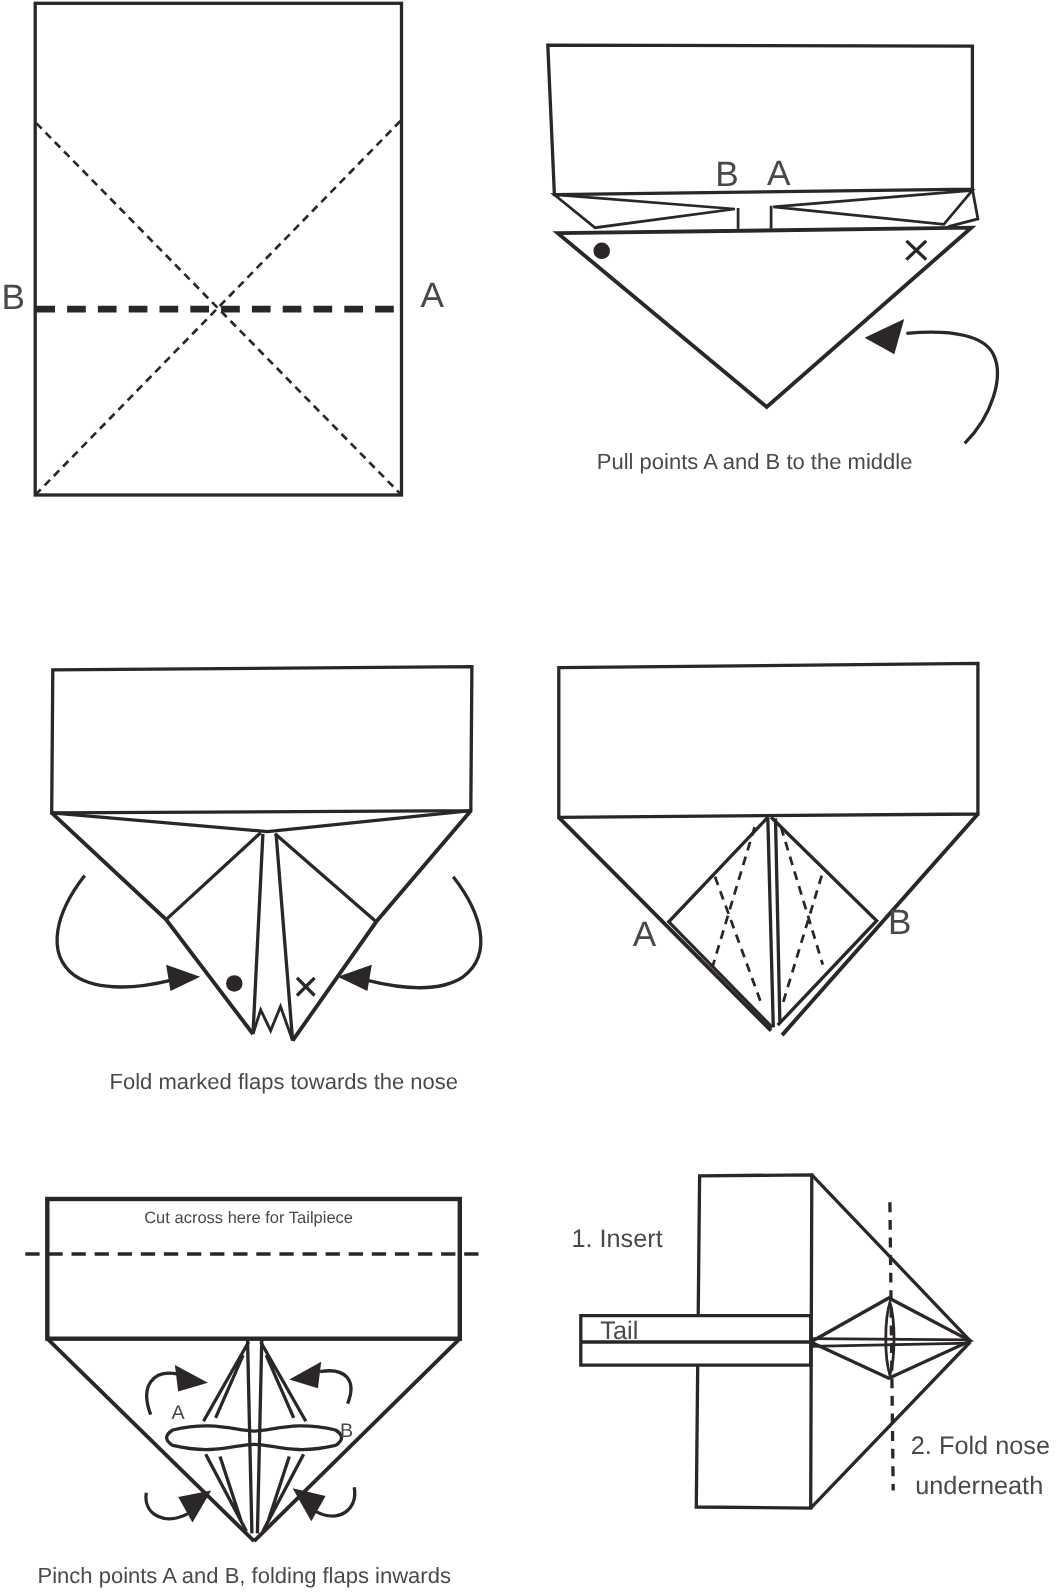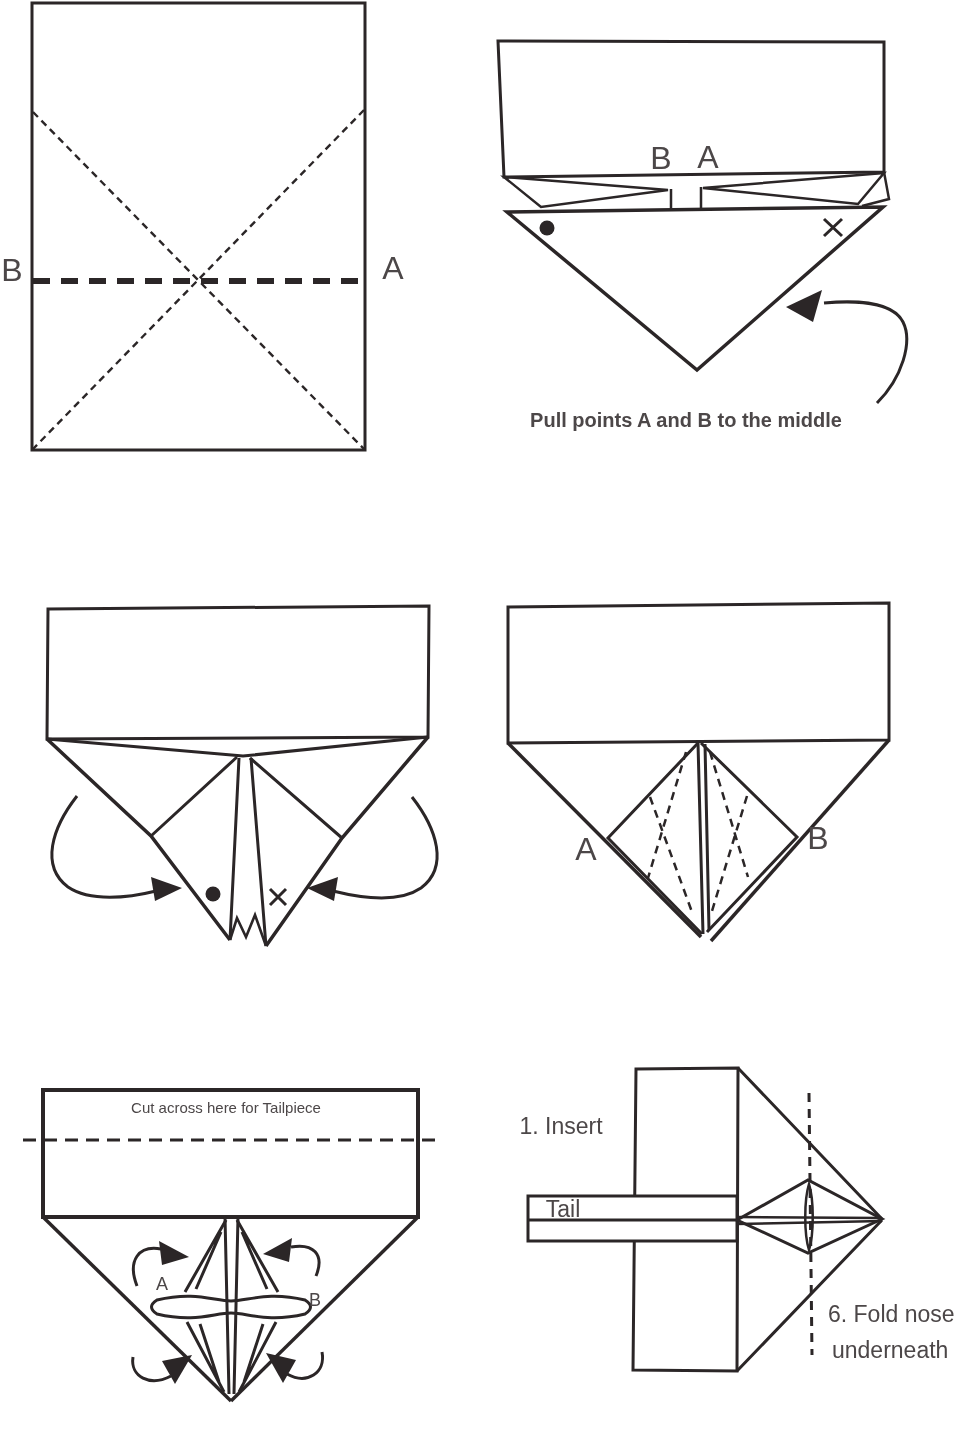--- a/index.html
+++ b/index.html
@@ -5,21 +5,21 @@
   html,body{margin:0;padding:0;background:#fff;}
   .canvas{position:relative;width:963px;height:1449px;background:var(--paper,#ffffff);
           font-family:"Liberation Sans",sans-serif;overflow:hidden;}
   svg.art{position:absolute;left:0;top:0;}
   .art path,.art rect,.art circle,.art polygon{
       stroke:var(--ink,#2b2627);fill:none;stroke-linecap:butt;stroke-linejoin:miter;}
   .art .fill{fill:var(--ink,#2b2627);stroke:none;}
   .art .paperfill{fill:var(--paper,#ffffff);}
   .txt{position:absolute;line-height:1.05;color:var(--text,#4b4647);white-space:nowrap;}
   .c{transform:translateX(-50%);}
-  .caption{font-size:20px;font-weight:bold;}
+  .caption{font-size:20px;}
   .note{font-size:15px;}
   .lbl{font-size:32px;}
   .lbl-s{font-size:18px;}
   .step{font-size:23px;}
 </style>
 </head>
 <body>
 
 <div class="canvas">
 
@@ -103,26 +103,28 @@
     </g>
   </svg>
 
   <div class="txt lbl c" style="left:12px;top:254px">B</div>
   <div class="txt lbl c" style="left:393px;top:252px">A</div>
 
   <div class="txt lbl c" style="left:661px;top:142px">B</div>
   <div class="txt lbl c" style="left:708px;top:141px">A</div>
   <div class="txt caption c" style="left:686px;top:410px">Pull points A and B to the middle</div>
 
+  <div class="txt caption c" style="left:258px;top:974px">Fold marked flaps towards the nose</div>
 
   <div class="txt lbl c" style="left:586px;top:833px">A</div>
   <div class="txt lbl c" style="left:818px;top:822px">B</div>
 
   <div class="txt note c" style="left:226px;top:1100px">Cut across here for Tailpiece</div>
   <div class="txt lbl-s c" style="left:162px;top:1275px">A</div>
   <div class="txt lbl-s c" style="left:315px;top:1291px">B</div>
+  <div class="txt caption c" style="left:222px;top:1423px">Pinch points A and B, folding flaps inwards</div>
 
   <div class="txt step c" style="left:561px;top:1114px">1. Insert</div>
   <div class="txt step c" style="left:563px;top:1197px">Tail</div>
-  <div class="txt step" style="left:828px;top:1302px">6. Fold nose</div>
+  <div class="txt step" style="left:828px;top:1302px">2. Fold nose</div>
   <div class="txt step" style="left:832px;top:1338px">underneath</div>
 
 </div>
 
 </body></html>

